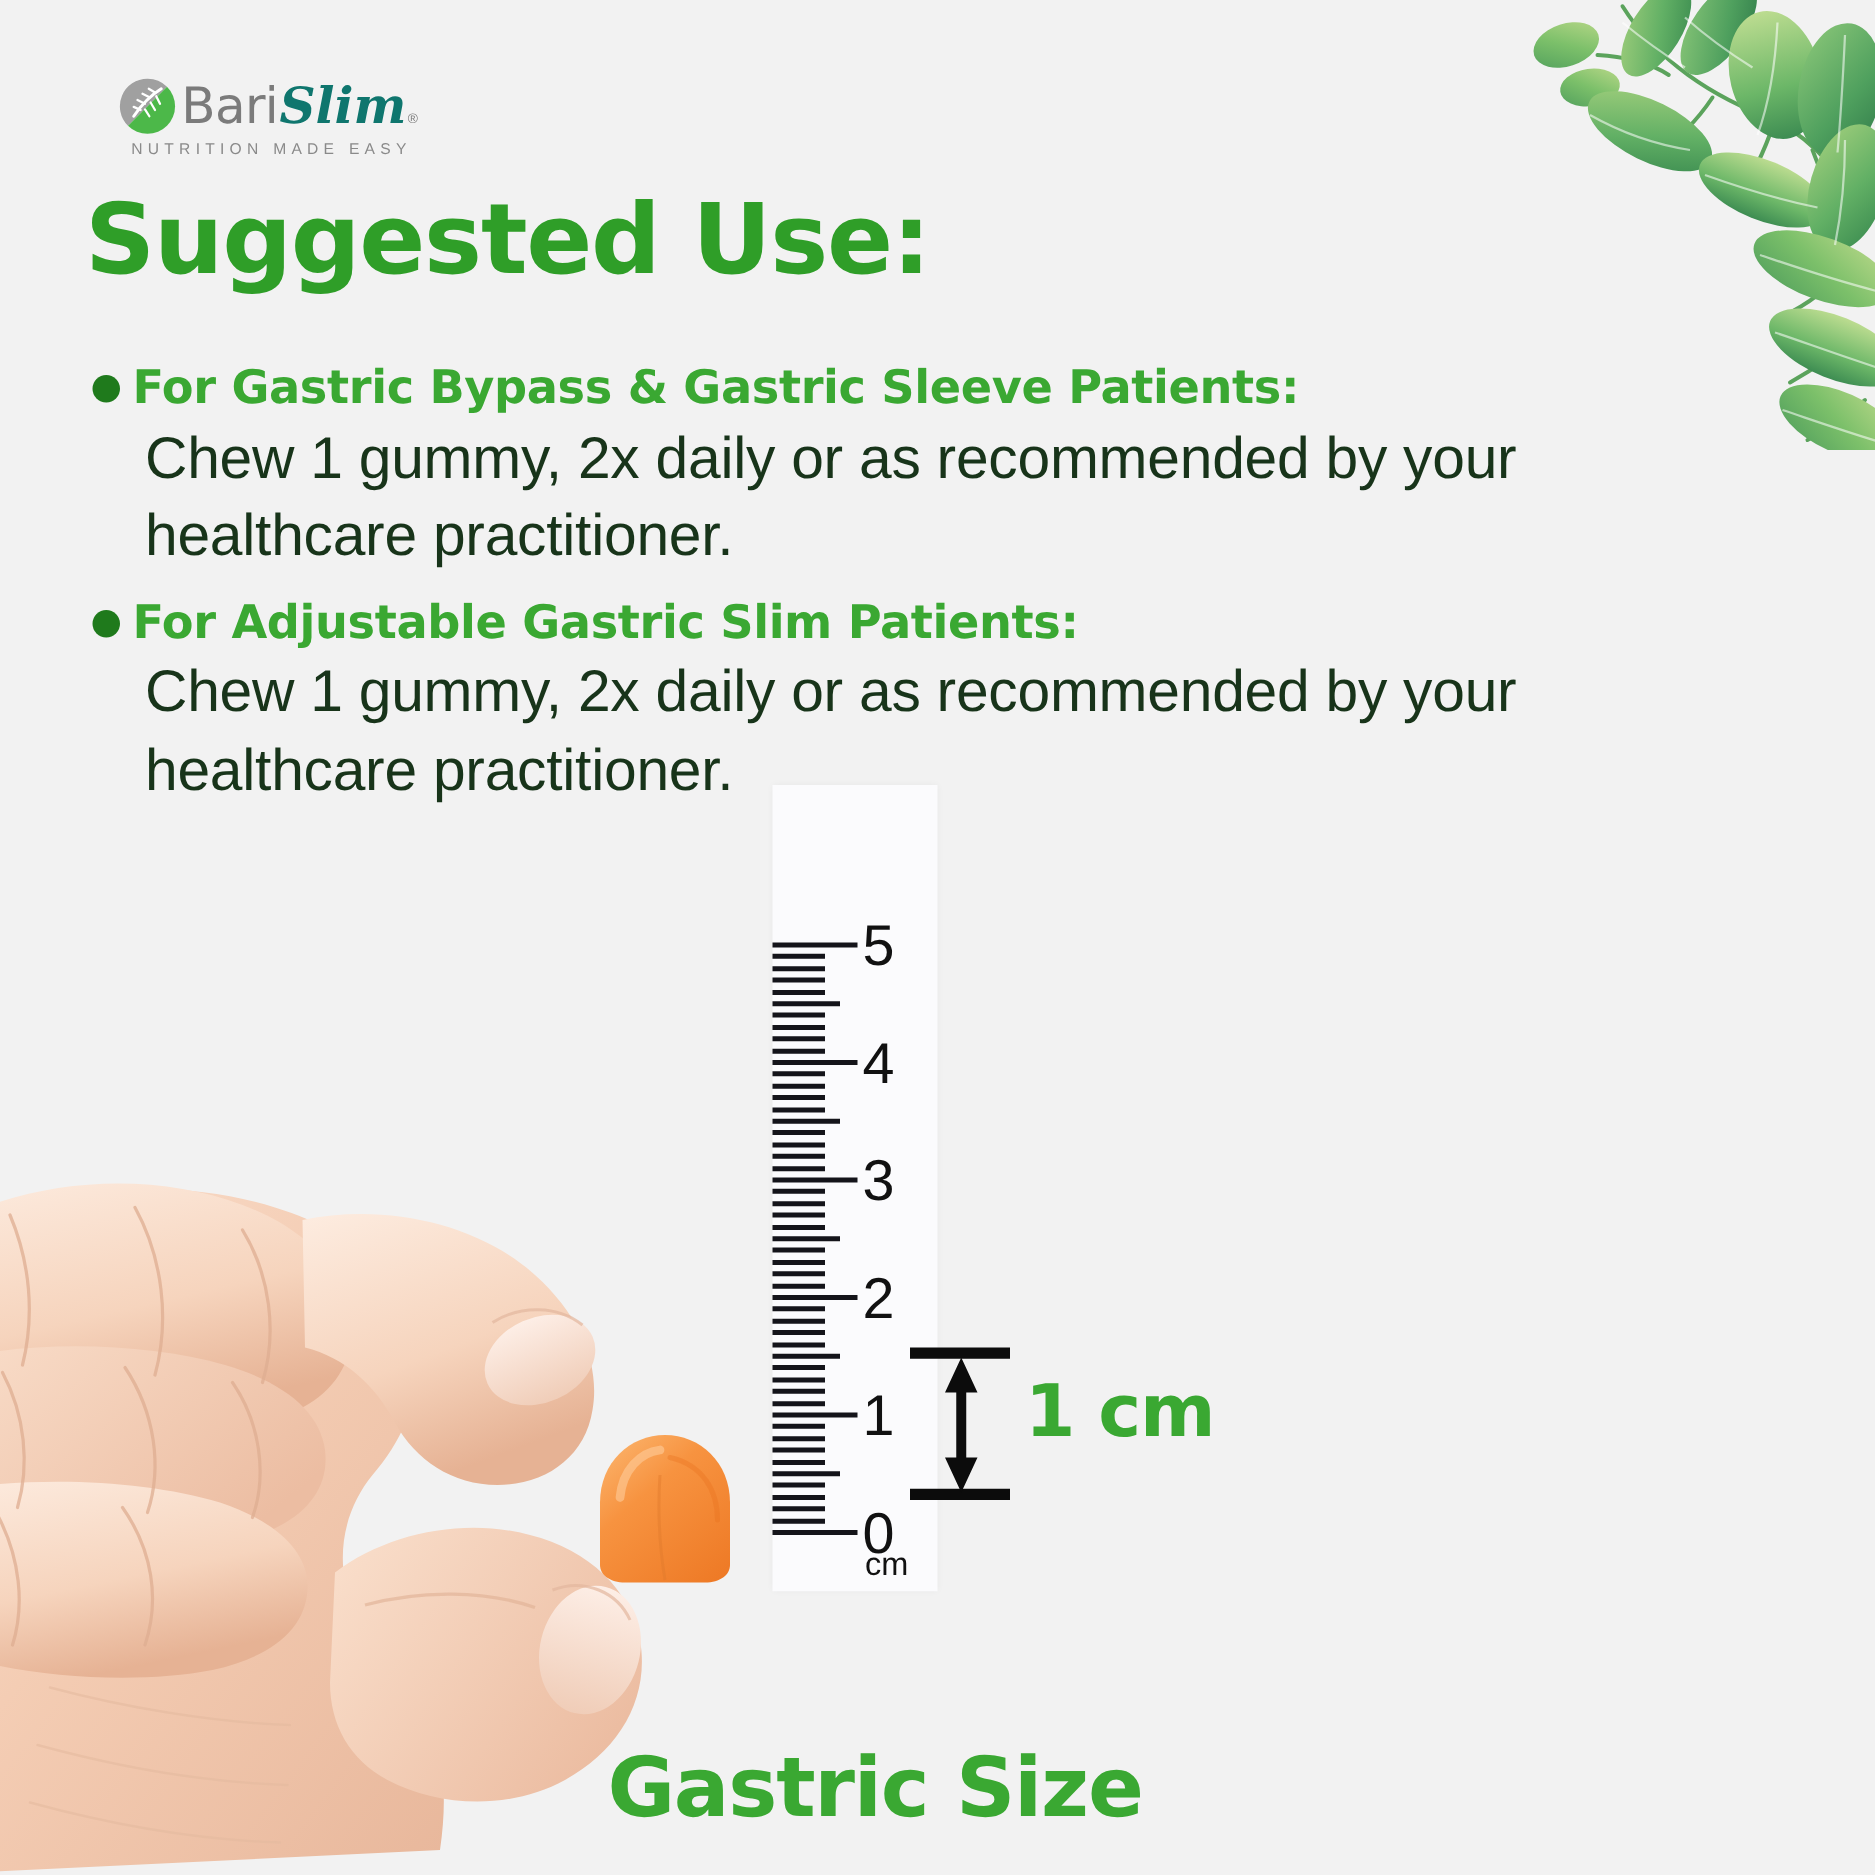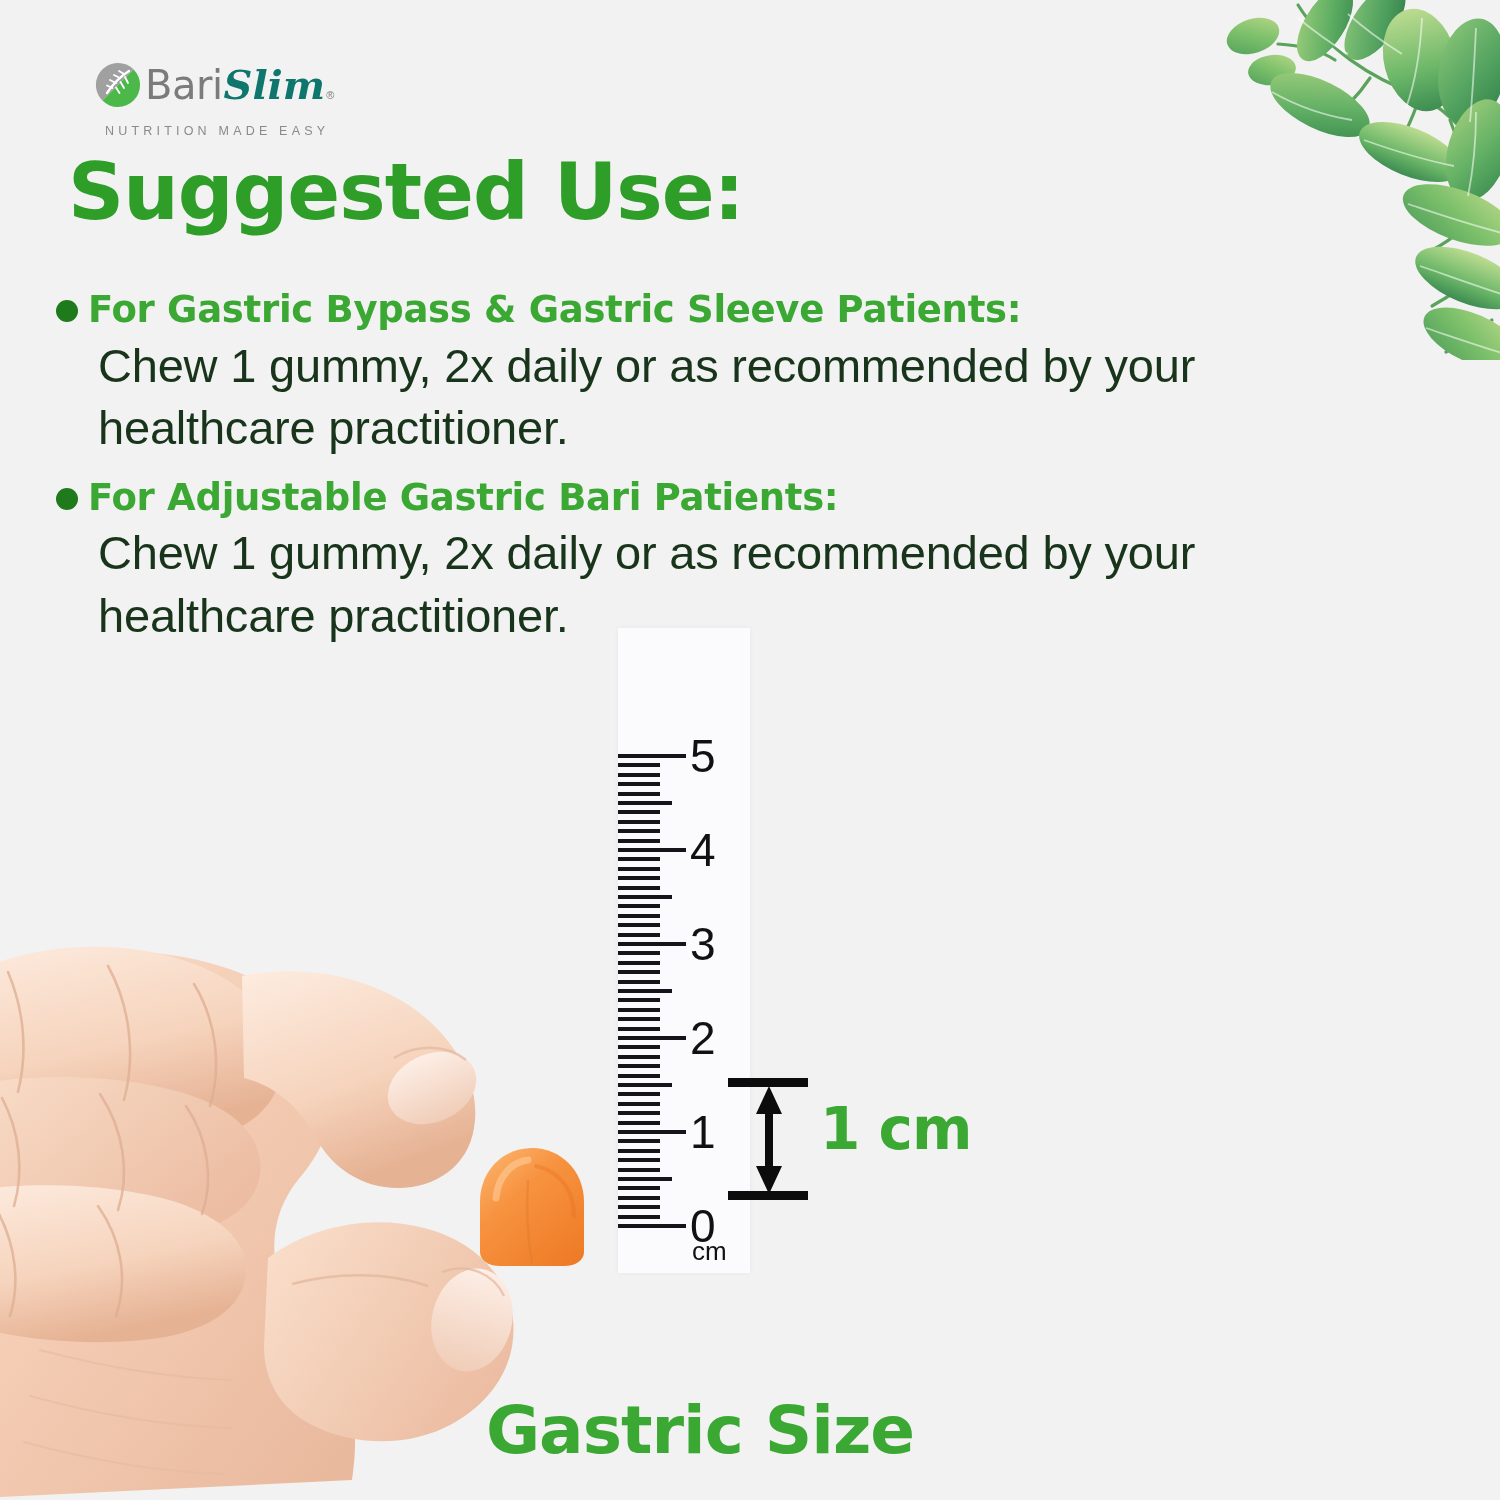--- a/index.html
+++ b/index.html
@@ -22,36 +22,36 @@
     font-size:40px; font-weight:400; color:#7b7b7b; letter-spacing:-0.5px;
     line-height:1;
   }
   .logo-slim{
     font-family:"DejaVu Serif", serif;
     font-style:italic; font-weight:700;
     font-size:40px; color:#0f766e; line-height:1; margin-left:1px;
   }
   .logo-reg{ font-size:11px; color:#7b7b7b; margin-left:1px; }
   .logo-tag{
-    margin-top:14px; margin-left:10px;
+    margin-top:2px; margin-left:10px;
     font-size:12.5px; letter-spacing:4.2px; color:#8a8a8a; font-weight:400;
     font-family:"Liberation Sans", sans-serif;
     white-space:nowrap;
   }
 
   
   .headline{
     position:absolute; left:68px; top:152px;
     font-size:78px; font-weight:700; color:#2f9e28;
     letter-spacing:-1px; line-height:1.05;
     font-family:"DejaVu Sans", sans-serif;
   }
 
   
-  .usage{ position:absolute; left:56px; top:288px; width:1160px; }
+  .usage{ position:absolute; left:74px; top:288px; width:1160px; }
   .usage-item{ margin-bottom:16px; }
   .usage-head{
     display:flex; align-items:flex-start;
     font-size:37px; font-weight:700; color:#3aa832;
     line-height:1.18; letter-spacing:-0.3px;
     font-family:"DejaVu Sans", sans-serif;
   }
   .bullet{
     width:22px; height:22px; border-radius:50%;
     background:#1f7a1c; flex:0 0 22px; margin-top:12px; margin-right:10px;
@@ -228,21 +228,21 @@
       <div class="usage-head">
         <span class="bullet"></span>
         <span>For Gastric Bypass &amp; Gastric Sleeve Patients:</span>
       </div>
       <div class="usage-body">Chew 1 gummy, 2x daily or as recommended by your healthcare practitioner.</div>
     </div>
 
     <div class="usage-item">
       <div class="usage-head">
         <span class="bullet"></span>
-        <span>For Adjustable Gastric Bari Patients:</span>
+        <span>For Adjustable Gastric Slim Patients:</span>
       </div>
       <div class="usage-body">Chew 1 gummy, 2x daily or as recommended by your healthcare practitioner.</div>
     </div>
 
   </div>
 
   <div class="hand-photo">
     <svg viewBox="0 0 620 620" width="620" height="620" aria-hidden="true">
       <defs>
         <linearGradient id="skinA" x1="0" y1="0" x2="1" y2="1">

